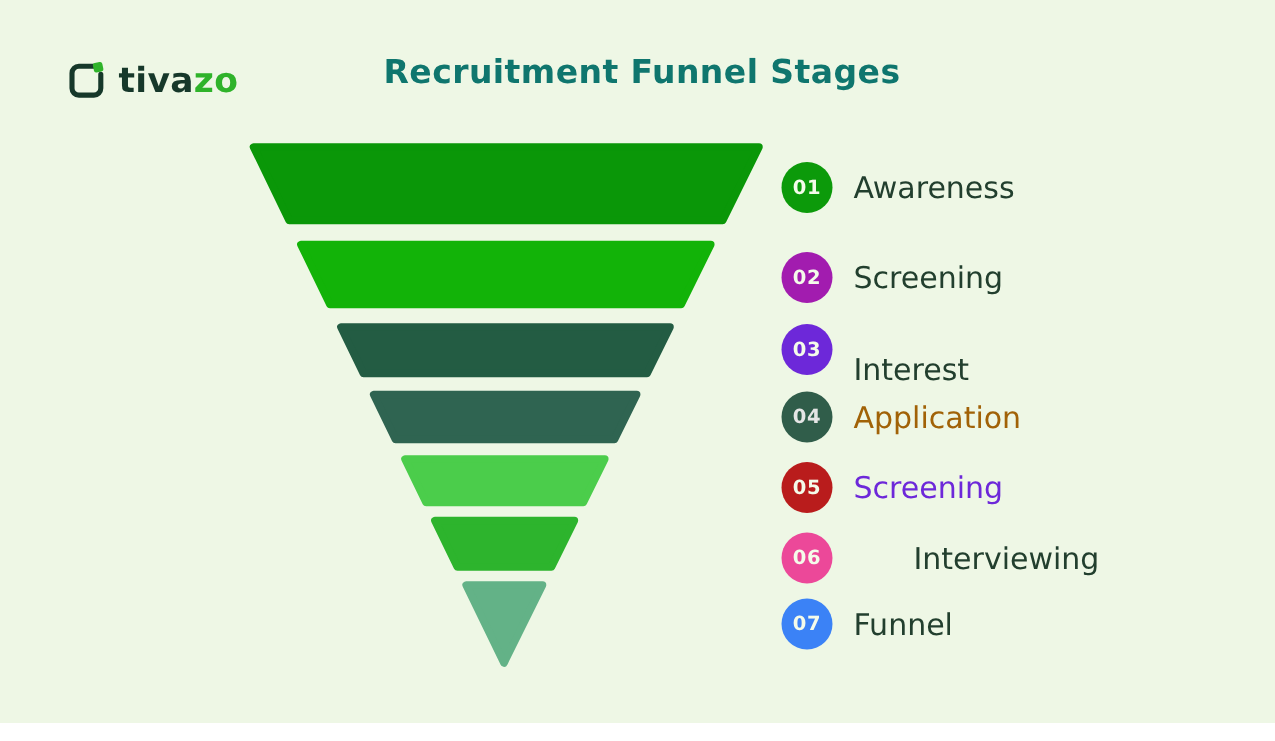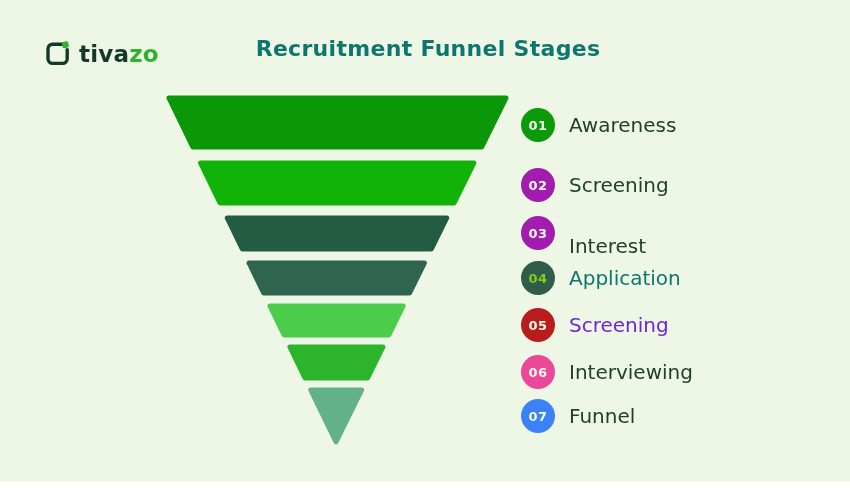--- a/index.html
+++ b/index.html
@@ -86,34 +86,34 @@
   <div class="legend" id="legend">
       <div class="legend-row" style="top: 108px;">
       <span class="badge" style="background: rgb(12, 154, 10); color: rgb(244, 251, 234);">01</span>
       <span class="legend-label" style="color: rgb(34, 63, 46);">Awareness</span>
     </div>
       <div class="legend-row" style="top: 168px;">
       <span class="badge" style="background: #a21caf; color: rgb(244, 251, 234);">02</span>
       <span class="legend-label" style="color: rgb(34, 63, 46);">Screening</span>
     </div>
       <div class="legend-row" style="top: 216px;">
-      <span class="badge" style="background: #a21caf; color: rgb(244, 251, 234);">03</span>
+      <span class="badge" style="background: #6d28d9; color: rgb(244, 251, 234);">03</span>
       <span class="legend-label" style="color: rgb(34, 63, 46); margin-top: 26px;">Interest</span>
     </div>
       <div class="legend-row" style="top: 261px;">
-      <span class="badge" style="background: rgb(48, 93, 74); color: #84cc16;">04</span>
-      <span class="legend-label" style="color: #0f766e;">Application</span>
+      <span class="badge" style="background: rgb(48, 93, 74); color: #e5e5e5;">04</span>
+      <span class="legend-label" style="color: #a16207;">Application</span>
     </div>
       <div class="legend-row" style="top: 308px;">
       <span class="badge" style="background: #b91c1c; color: rgb(244, 251, 234);">05</span>
       <span class="legend-label" style="color: #6d28d9;">Screening</span>
     </div>
       <div class="legend-row" style="top: 355px;">
       <span class="badge" style="background: #ec4899; color: rgb(244, 251, 234);">06</span>
-      <span class="legend-label" style="color: rgb(34, 63, 46);">Interviewing</span>
+      <span class="legend-label" style="color: rgb(34, 63, 46); margin-left: 40px;">Interviewing</span>
     </div>
       <div class="legend-row" style="top: 399px;">
       <span class="badge" style="background: #3b82f6; color: rgb(244, 251, 234);">07</span>
       <span class="legend-label" style="color: rgb(34, 63, 46);">Funnel</span>
     </div>
     </div>
 
 </div>
 
 </body></html>

